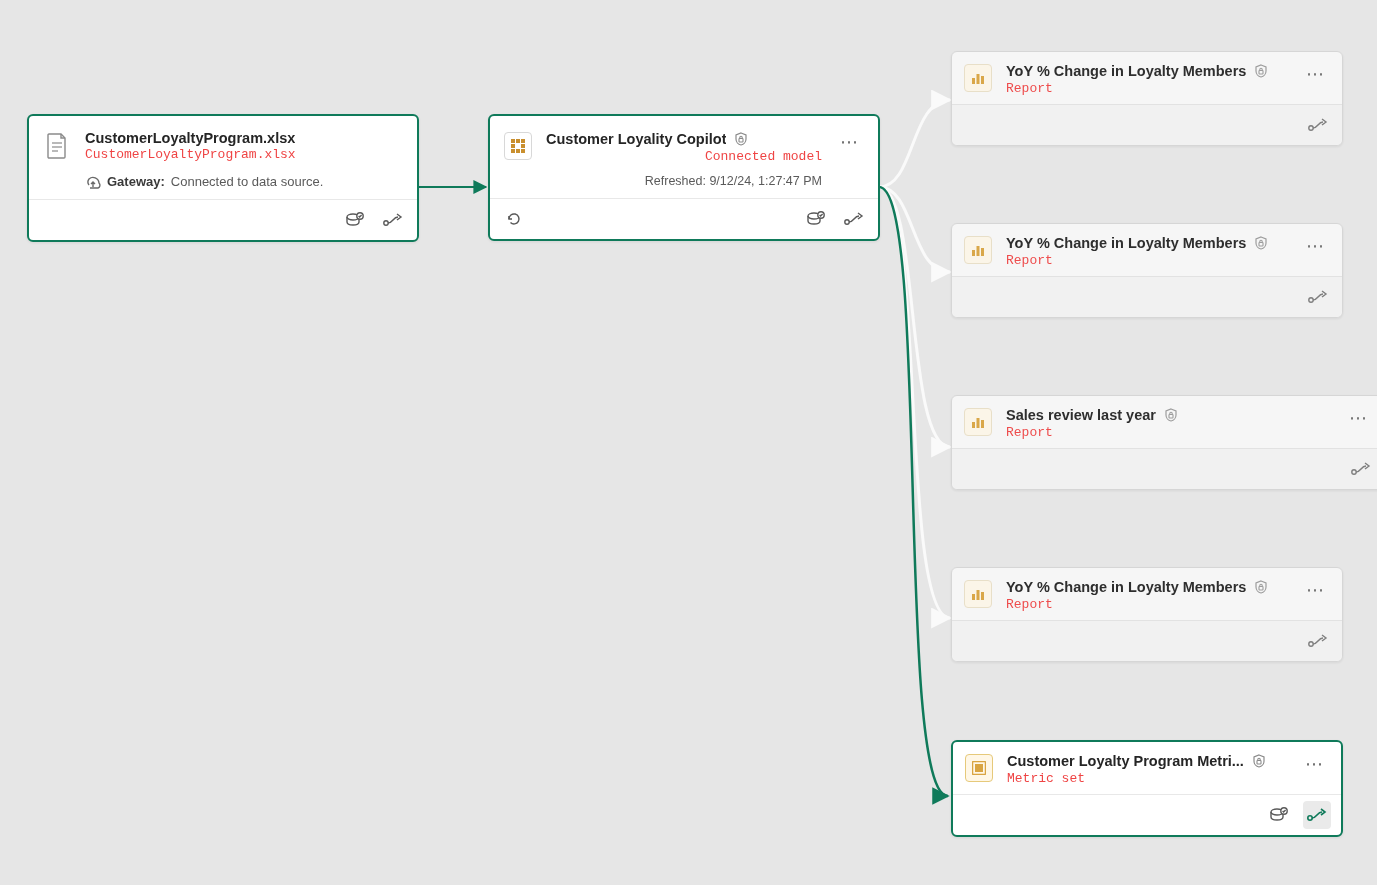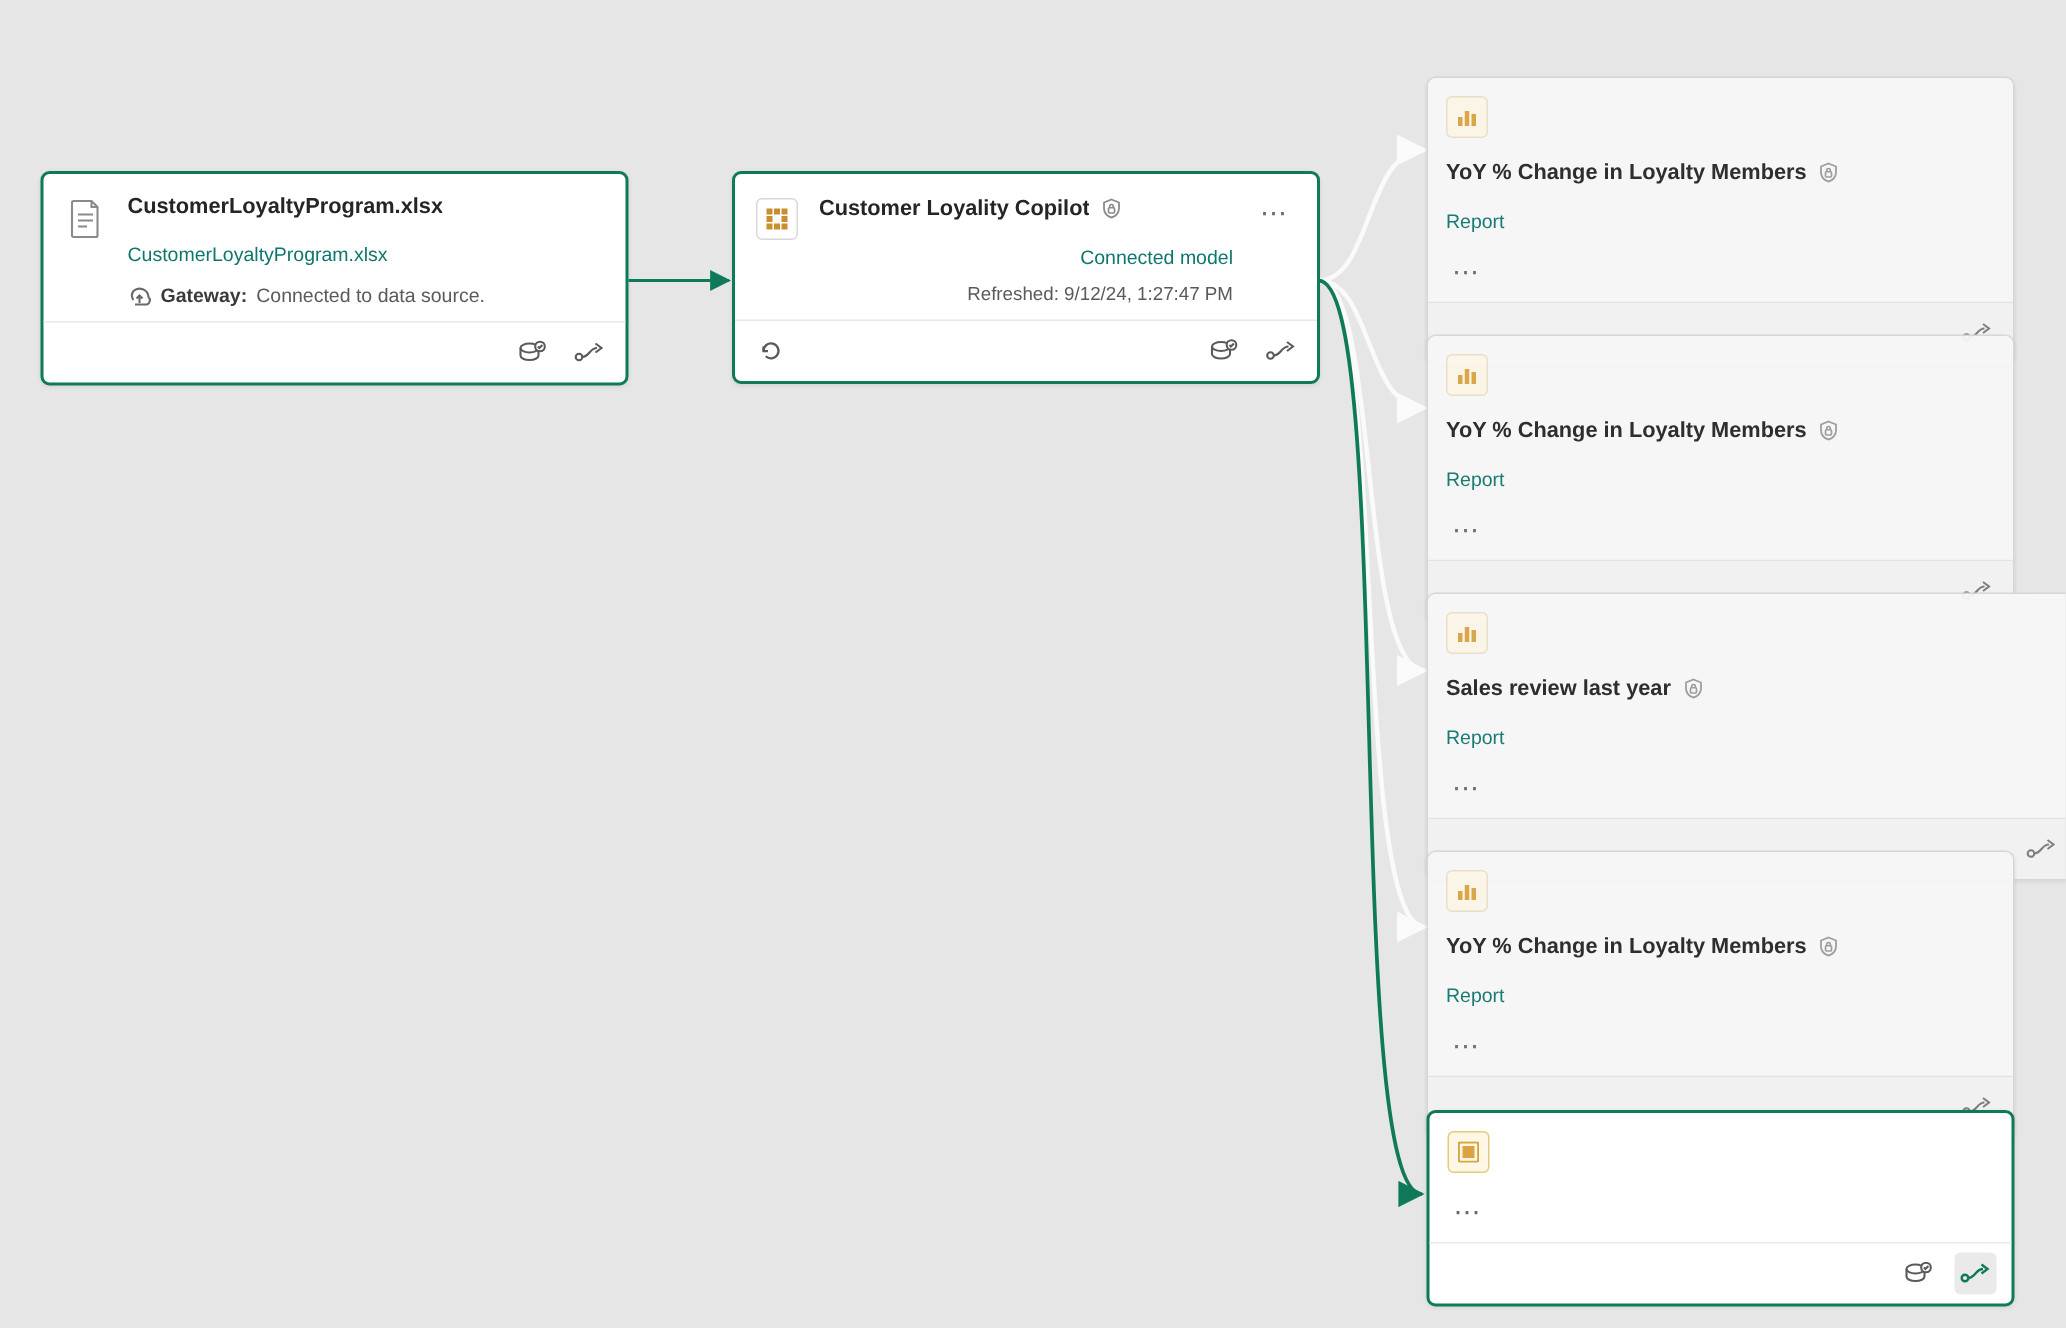--- a/index.html
+++ b/index.html
@@ -36,21 +36,20 @@
   }
   .card.gray.paler { opacity: 0.95; }
   .card-body {
     display: flex;
     align-items: flex-start;
     padding: 14px 14px 10px 14px;
     gap: 14px;
   }
   .card-body.compact {
     padding: 10px 12px 8px 12px;
-    flex-direction: column;
   }
   .card-icon {
     width: 28px;
     height: 28px;
     border-radius: 4px;
     background: #fdf6e9;
     border: 1px solid #e9dfc7;
     display: flex;
     align-items: center;
     justify-content: center;
@@ -75,25 +74,26 @@
   .card-title {
     font-size: 14.5px;
     font-weight: 600;
     color: #252525;
     white-space: nowrap;
     overflow: hidden;
     text-overflow: ellipsis;
   }
   .card-subtitle {
     font-size: 13px;
-    color: #0f766e;
-    margin-top: 16px;
+    color: #ef4444;
+    margin-top: 1px;
     white-space: nowrap;
     overflow: hidden;
     text-overflow: ellipsis;
+    font-family: Liberation Mono, monospace;
   }
   .card-refreshed {
     font-size: 12.5px;
     color: #5a5a5a;
     margin-top: 10px;
   }
   .gateway-row {
     font-size: 13px;
     color: #5a5a5a;
     margin-top: 12px;
@@ -418,20 +418,33 @@
 </div>
 
 <div class="card green" style="left:951px; top:740px; width:392px;">
   <div class="card-body compact">
     <div class="card-icon" style="background:#fff7e6;border:1px solid #e6c97a;">
       <svg width="14" height="14" viewBox="0 0 14 14">
         <rect x="0.5" y="0.5" width="13" height="13" rx="1" fill="none" stroke="#d9a441" stroke-width="1.5"></rect>
         <rect x="3" y="3" width="8" height="8" fill="#d9a441"></rect>
       </svg>
     </div>
+    <div class="card-content">
+      <div class="title-row">
+        <span class="card-title">Customer Loyalty Program Metri...</span>
+        <span class="badge-lock">
+          <svg width="16" height="16" viewBox="0 0 16 16">
+              <path d="M8 2 l5 2 v4 c0 3 -2.2 5.5 -5 6 c-2.8 -0.5 -5 -3 -5 -6 V4 z" fill="none" stroke="#8a8a8a" stroke-width="1.2"></path>
+              <rect x="6" y="7.5" width="4" height="3.5" rx="0.6" fill="none" stroke="#8a8a8a" stroke-width="1.1"></rect>
+              <path d="M6.8 7.5 v-1 a1.2 1.2 0 0 1 2.4 0 v1" fill="none" stroke="#8a8a8a" stroke-width="1.1"></path>
+            </svg>
+        </span>
+      </div>
+      <div class="card-subtitle">Metric set</div>
+    </div>
     <div class="more-btn">⋯</div>
   </div>
   <div class="footer">
     <div class="icon-btn">
       <svg width="20" height="18" viewBox="0 0 20 18">
           <ellipse cx="8" cy="6" rx="6" ry="3" fill="none" stroke="#5a5a5a" stroke-width="1.4"></ellipse>
           <path d="M2 6 v5 c0 1.7 2.7 3 6 3 s6-1.3 6-3 V6" fill="none" stroke="#5a5a5a" stroke-width="1.4"></path>
           <circle cx="15" cy="5" r="3.2" fill="#fff" stroke="#5a5a5a" stroke-width="1.4"></circle>
           <path d="M13.6 5 l1 1 l2 -2" fill="none" stroke="#5a5a5a" stroke-width="1.4"></path>
         </svg>

